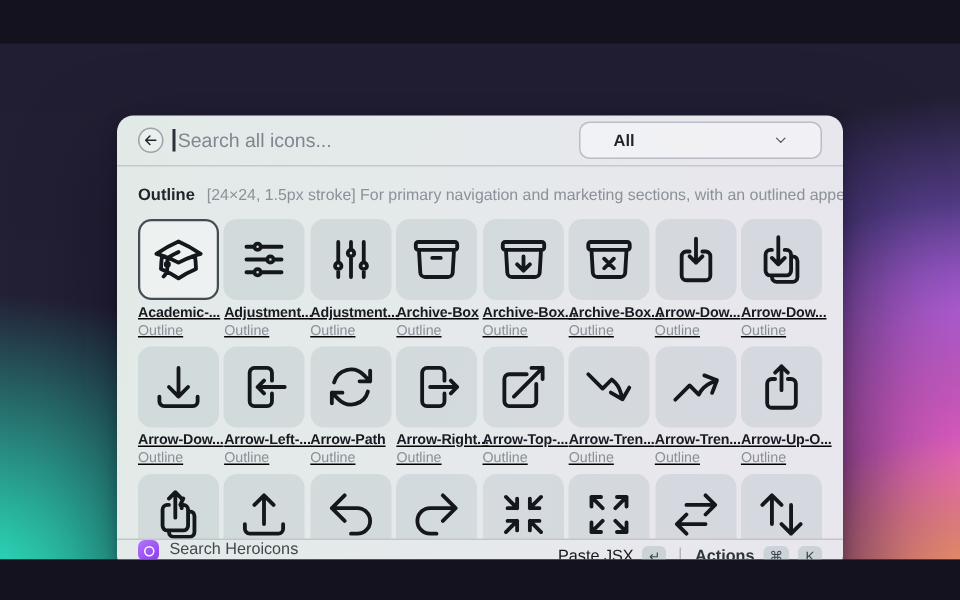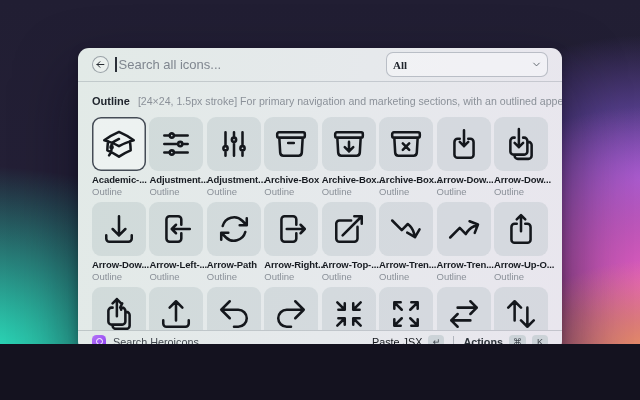--- a/index.html
+++ b/index.html
@@ -6,62 +6,63 @@
   *{box-sizing:border-box;}
   #stage{
     position:relative;width:640px;height:344px;overflow:hidden;
     font-family:"Liberation Sans",sans-serif;
     background:
       radial-gradient(42% 50% at 102% 103%, rgba(240,150,95,.95) 0%, rgba(240,150,95,0) 55%),
       radial-gradient(62% 78% at 104% 82%, #ea5ec6 0%, rgba(234,94,198,0) 66%),
       radial-gradient(46% 58% at 101% 52%, #7e57d2 0%, rgba(126,87,210,0) 72%),
       radial-gradient(88% 92% at -6% 106%, #2bf0c8 0%, rgba(43,240,200,0) 63%),
       linear-gradient(180deg,#211e33 0%,#252038 100%);
+    margin-top: 29px;
   }
   
   .modal{
     position:absolute;left:78px;top:48px;width:484px;height:304px;
     border-radius:11px;display:flex;flex-direction:column;overflow:hidden;
     background:linear-gradient(100deg,#e2eae7 0%,#e6e9ec 55%,#e9e6ee 100%);
     box-shadow:0 28px 60px rgba(8,8,24,.5),0 3px 10px rgba(0,0,0,.25);
   }
   .hdr{height:34px;flex:0 0 auto;display:flex;align-items:center;padding:0 14px;
        border-bottom:1px solid rgba(96,108,120,.25);}
   .back-btn{width:17px;height:17px;border-radius:50%;border:1px solid rgba(90,100,112,.55);
        background:rgba(255,255,255,.28);display:flex;align-items:center;justify-content:center;
        padding:0;margin-right:6px;color:#20252b;flex:0 0 auto;cursor:default;}
   .back-btn svg{width:9px;height:9px;display:block;}
   .caret{width:1.5px;height:15px;background:#2b3038;flex:0 0 auto;margin-right:2px;}
   .search-input{flex:1;border:none;outline:none;background:transparent;height:100%;
        font:13px "Liberation Sans",sans-serif;color:#20252b;padding:0;min-width:0;}
   .search-input::placeholder{color:#7f868f;opacity:1;}
   .dropdown{flex:0 0 auto;width:162px;height:25px;border:1px solid rgba(140,148,158,.55);
        border-radius:7px;background:rgba(252,253,254,.45);display:flex;align-items:center;
-       padding:0 6px;color:#1f242c;font-family:Liberation Serif, serif;}
+       padding:0 22px;color:#1f242c;}
   .dropdown .dd-label{font-size:11px;font-weight:700;flex:1;}
   .dropdown svg{width:9px;height:9px;color:#565d66;}
   
   .section{height:35px;flex:0 0 auto;display:flex;align-items:center;padding:2px 14px 0;gap:8px;white-space:nowrap;overflow:hidden;}
   .section .stitle{font-size:11px;font-weight:700;color:#21262e;flex:0 0 auto;}
   .section .sdesc{font-size:10.6px;color:#8b9199;flex:0 0 auto;}
   
   .gridwrap{flex:1 1 auto;overflow:hidden;padding:0 14px;}
   .grid{display:grid;grid-template-columns:repeat(8,54px);justify-content:space-between;
-        row-gap:5px;}
+        row-gap:5px;text-decoration:underline;}
   .cell{width:54px;}
   .tile{width:54px;height:54px;border-radius:9px;background:rgba(116,140,147,.16);
         display:flex;align-items:center;justify-content:center;color:#14171c;cursor:default;}
   .tile.selected{background:rgba(255,255,255,.38);box-shadow:inset 0 0 0 1.5px #454c56;}
   .glyph{width:34px;height:34px;display:block;}
   .glyph svg{width:34px;height:34px;display:block;}
   .name{margin-top:3px;font-size:9.5px;font-weight:600;color:#171b21;line-height:12px;
         white-space:nowrap;letter-spacing:-.1px;}
   .sub{font-size:9.5px;color:#8a9098;line-height:11px;white-space:nowrap;}
   
-  .ftr{height:22px;flex:0 0 auto;display:flex;align-items:center;padding:0 14px;
+  .ftr{height:22px;flex:0 0 auto;display:flex;padding:0 14px;
        border-top:1px solid rgba(96,108,120,.28);gap:7px;}
   .logo{width:14px;height:14px;border-radius:4.5px;flex:0 0 auto;
         background:linear-gradient(140deg,#b575f7 0%,#8a3bf0 100%);
         display:flex;align-items:center;justify-content:center;}
   .logo .ring{width:7px;height:7px;border:1.6px solid #fff;border-radius:50%;}
   .app-label{font-size:10.8px;color:#42484f;flex:1;}
   .fright{display:flex;align-items:center;gap:6px;}
   .primary{font-size:10.8px;font-weight:400;color:#15181d;}
   .kbd{min-width:16px;height:14px;padding:0 4px;border-radius:4px;background:#ccd3d8;
        color:#3e444c;font-size:9px;display:flex;align-items:center;justify-content:center;

